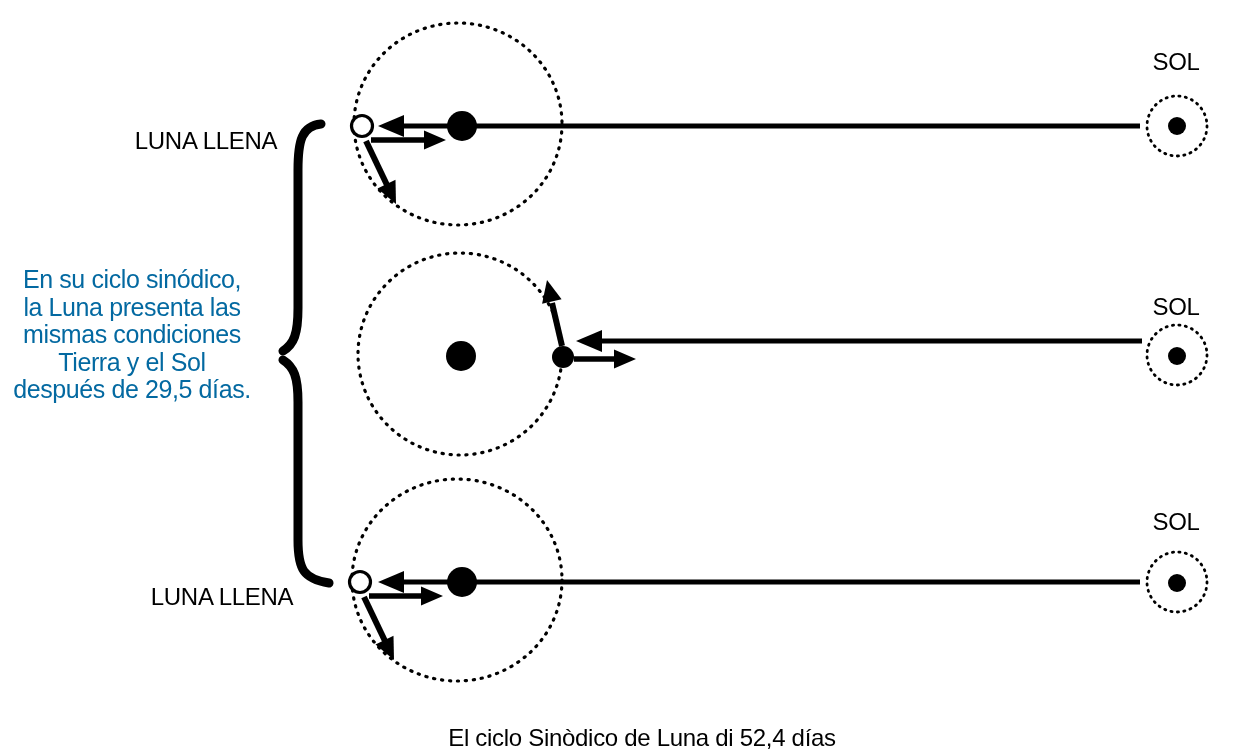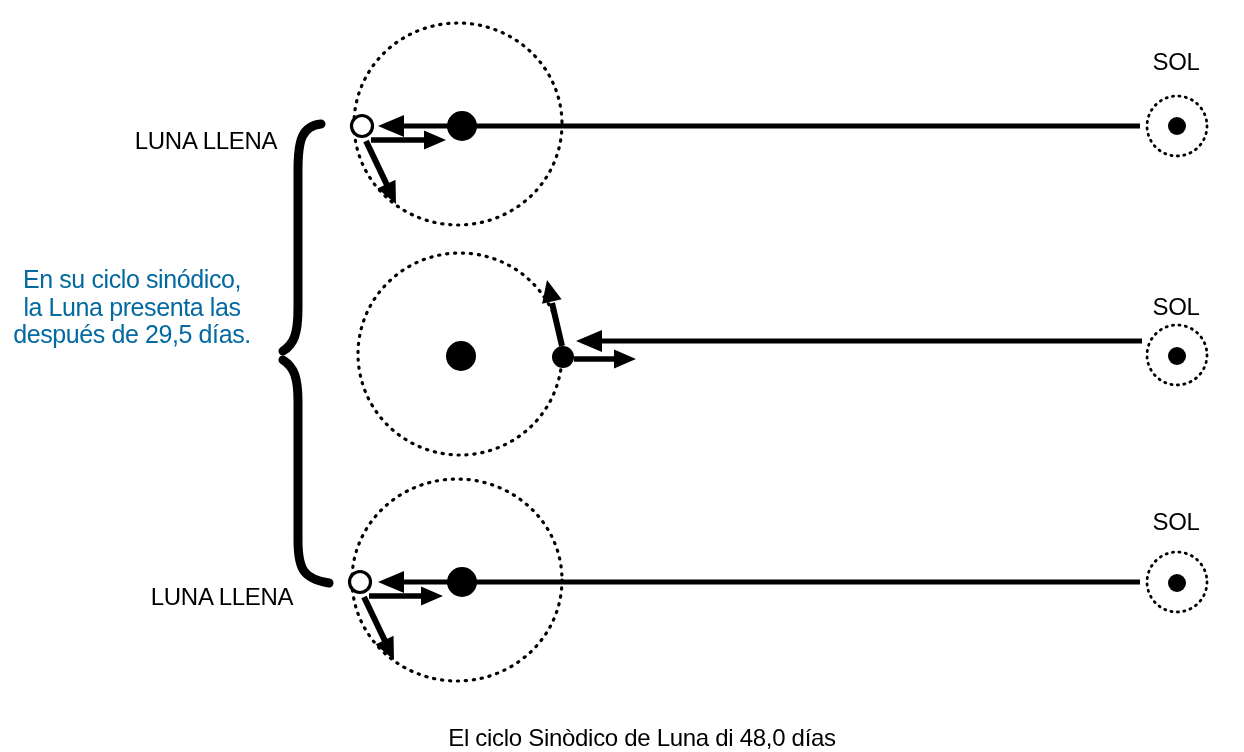--- a/index.html
+++ b/index.html
@@ -100,18 +100,20 @@
 
   <div class="txt" style="left:1176px;top:49px;">SOL</div>
 
   <div class="txt" style="left:1176px;top:294px;">SOL</div>
 
   <div class="txt" style="left:1176px;top:509px;">SOL</div>
 
   <div class="annotation">
     <div>En su ciclo sinódico,</div>
     <div>la Luna presenta las</div>
+    <div>mismas condiciones</div>
+    <div>Tierra y el Sol</div>
     <div>después de 29,5 días.</div>
   </div>
 
-  <div class="txt caption" style="left:642px;top:725px;">El ciclo Sinòdico de Luna di 48,0 días</div>
+  <div class="txt caption" style="left:642px;top:725px;">El ciclo Sinòdico de Luna di 52,4 días</div>
 
 </div>
 
 </body></html>

